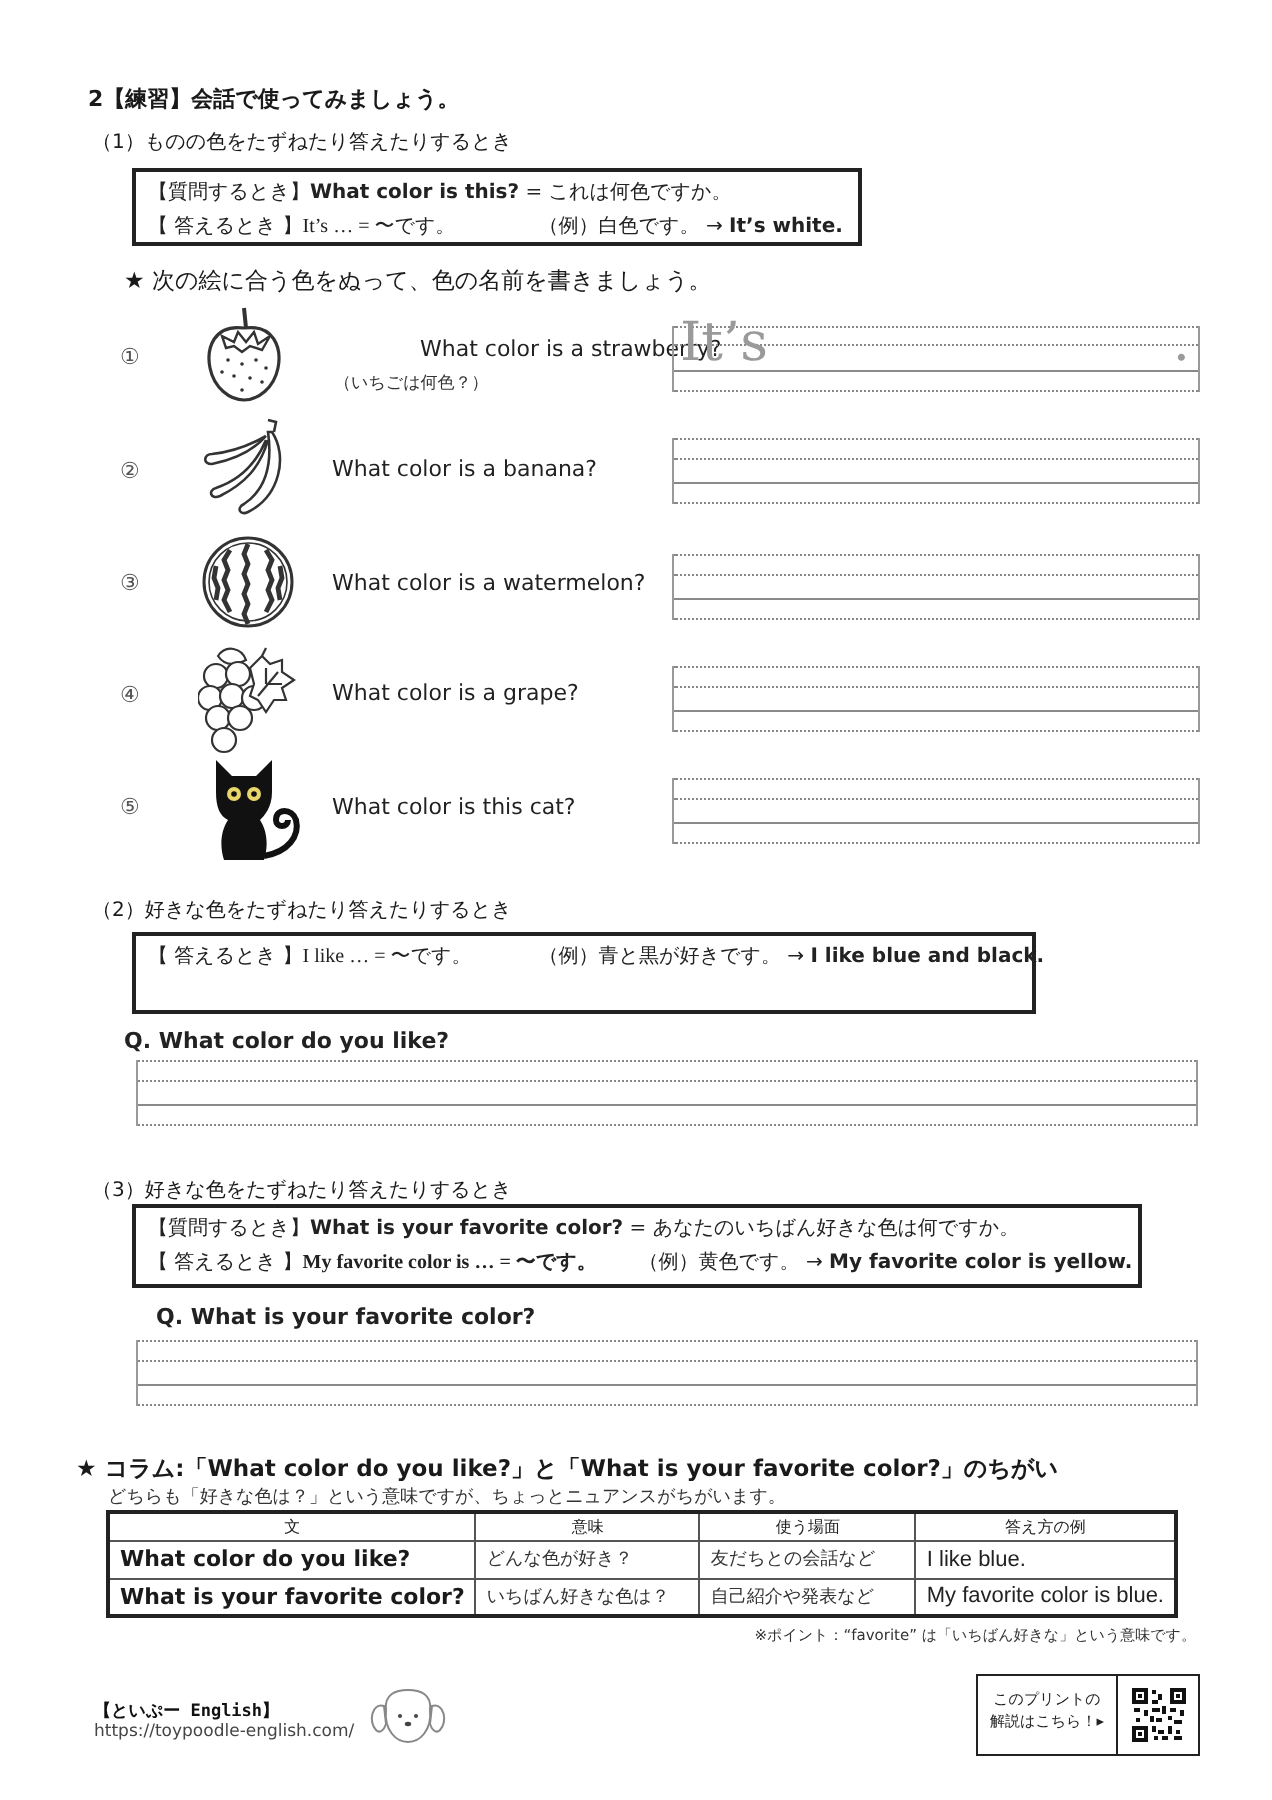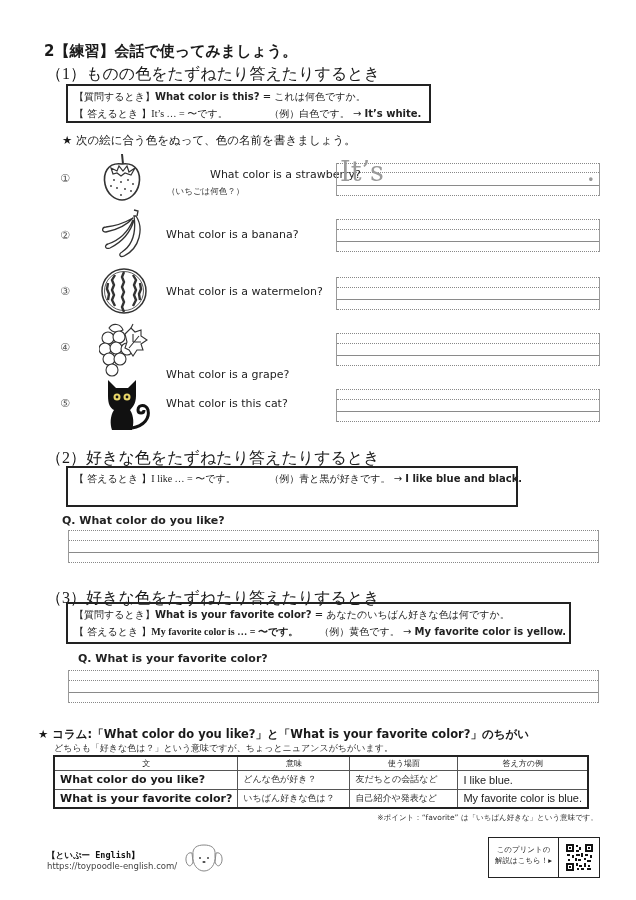--- a/index.html
+++ b/index.html
@@ -1,20 +1,20 @@
 <!DOCTYPE html>
 <html><head>
 <meta charset="utf-8">
 <style>
   * { box-sizing: border-box; margin: 0; padding: 0; }
   html, body { width: 636px; height: 900px; background: #ffffff; overflow: hidden; }
   body { position: relative; font-family: "DejaVu Sans", "Liberation Sans", sans-serif; color: #222; }
   .abs { position: absolute; }
-  .h2 { font-size: 15px; font-weight: bold; color: #1a1a1a; white-space: nowrap; }
-  .h3 { font-size: 16px; color: #1a1a1a; white-space: nowrap; font-family: Liberation Serif, serif; }
+  .h2 { font-size: 11px; font-weight: bold; color: #1a1a1a; white-space: nowrap; }
+  .h3 { font-size: 10px; color: #1a1a1a; white-space: nowrap; }
   .box { position: absolute; border: 2px solid #222; padding: 2px 6px; }
   .box .row { font-size: 10px; line-height: 17px; white-space: nowrap; color: #222; }
   .box .row b { font-weight: bold; }
   .box .row .tab { display: inline-block; font-family: Liberation Serif, serif; }
   .star { font-size: 11.5px; white-space: nowrap; color: #1a1a1a; }
   .num { font-size: 11px; color: #555; }
   .q { font-size: 11px; color: #222; white-space: nowrap; }
   .sub { font-size: 8.5px; color: #333; white-space: nowrap; }
   .lines { position: absolute; border-left: 1px solid #999; border-right: 1px solid #999; }
   .lines .l { position: absolute; left: 0; right: 0; height: 0; }
@@ -120,21 +120,21 @@
       <circle cx="17" cy="26" r="6"></circle>
       <circle cx="28" cy="27" r="6"></circle>
     <circle cx="10" cy="37" r="6"></circle>
       <circle cx="21" cy="37" r="6"></circle>
     <circle cx="13" cy="48" r="6"></circle>
     <path d="M26 12 L32 6 L36 10 L42 8 L42 14 L48 18 L42 22 L44 28 L38 28 L34 34 L30 28 L26 26 L28 20 Z"></path>
     <path d="M32 6 L34 2"></path>
     <path d="M30 26 L40 14 M34 20 L42 20 M34 20 L34 12"></path>
   </g>
 </svg>
-<div class="abs q" style="left:166px;top:340px;margin-top:28px;">What color is a grape?</div>
+<div class="abs q" style="left:166px;top:340px;">What color is a grape?</div>
 <div class="lines" style="left:336px;top:333px;width:264px;height:33px;">
   <div class="l d" style="top:0;"></div>
     <div class="l d" style="top:10px;"></div>
     <div class="l s" style="top:22px;"></div>
     <div class="l d" style="top:32px;"></div>
 </div>
 
 <div class="abs num" style="left:60px;top:397px;">⑤</div>
 <svg class="abs" style="left:104px;top:378px;" width="48" height="54" viewBox="0 0 48 54">
   <path d="M4 2 L12 10 L24 10 L32 2 L32 18 C32 26 28 30 26 32 C30 38 30 46 28 52 L8 52 C6 46 6 38 10 32 C6 30 4 26 4 18 Z" fill="#111"></path>

